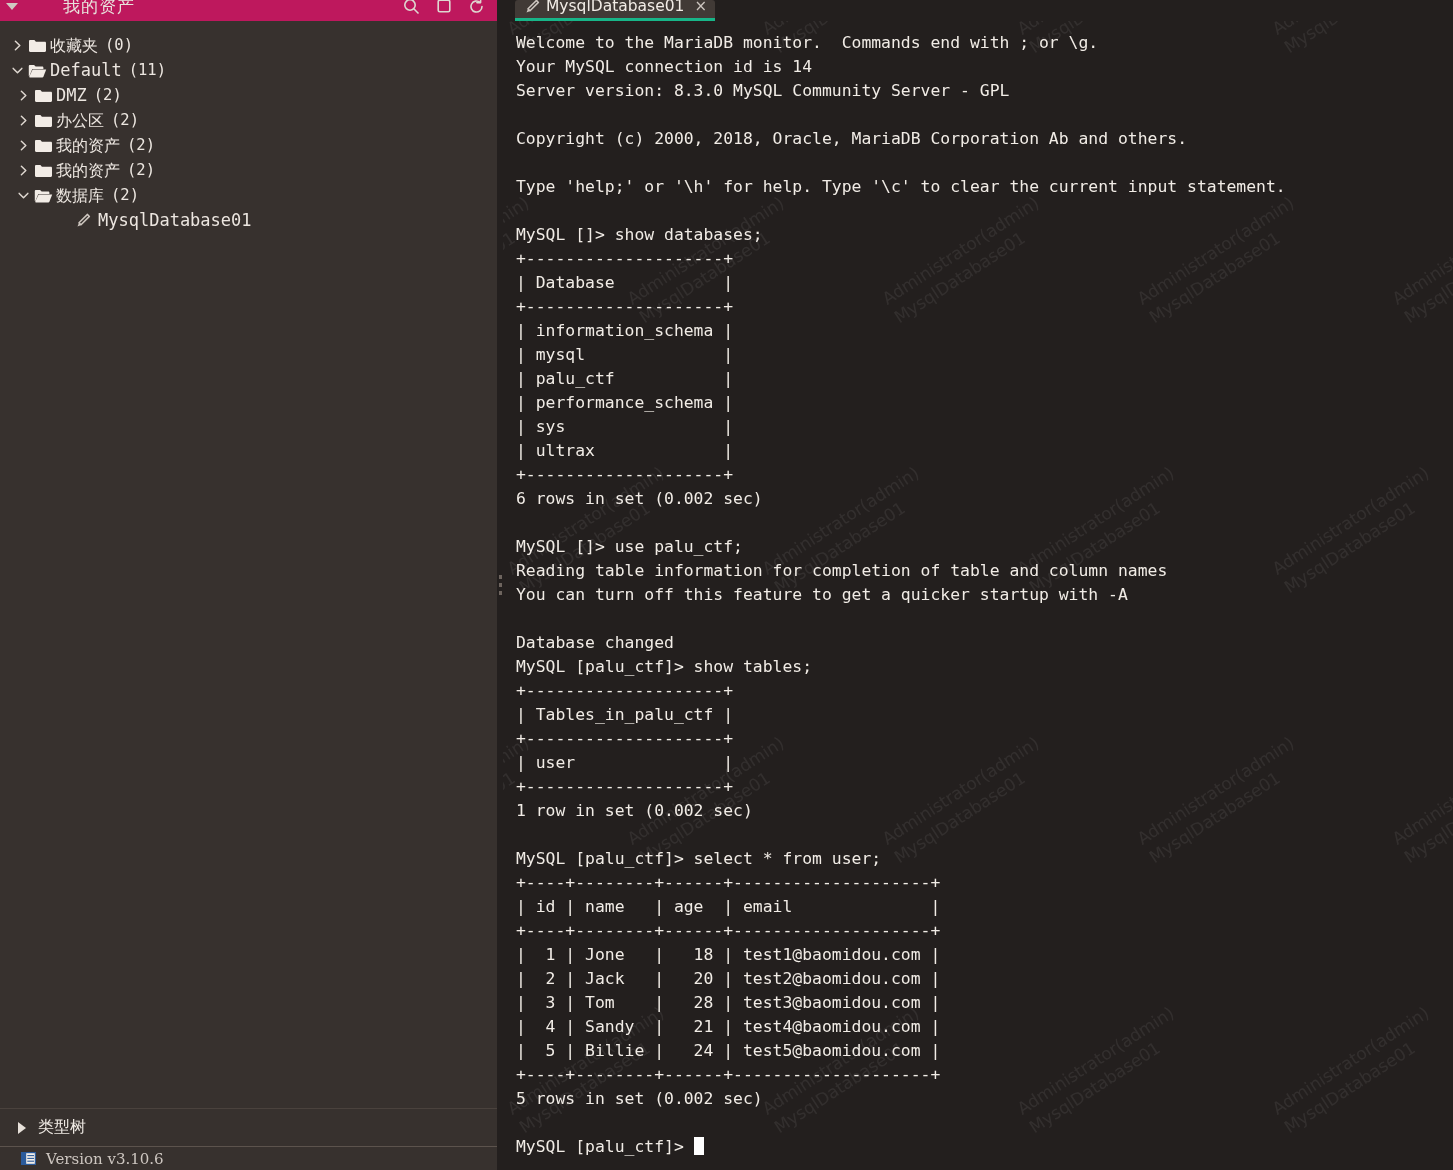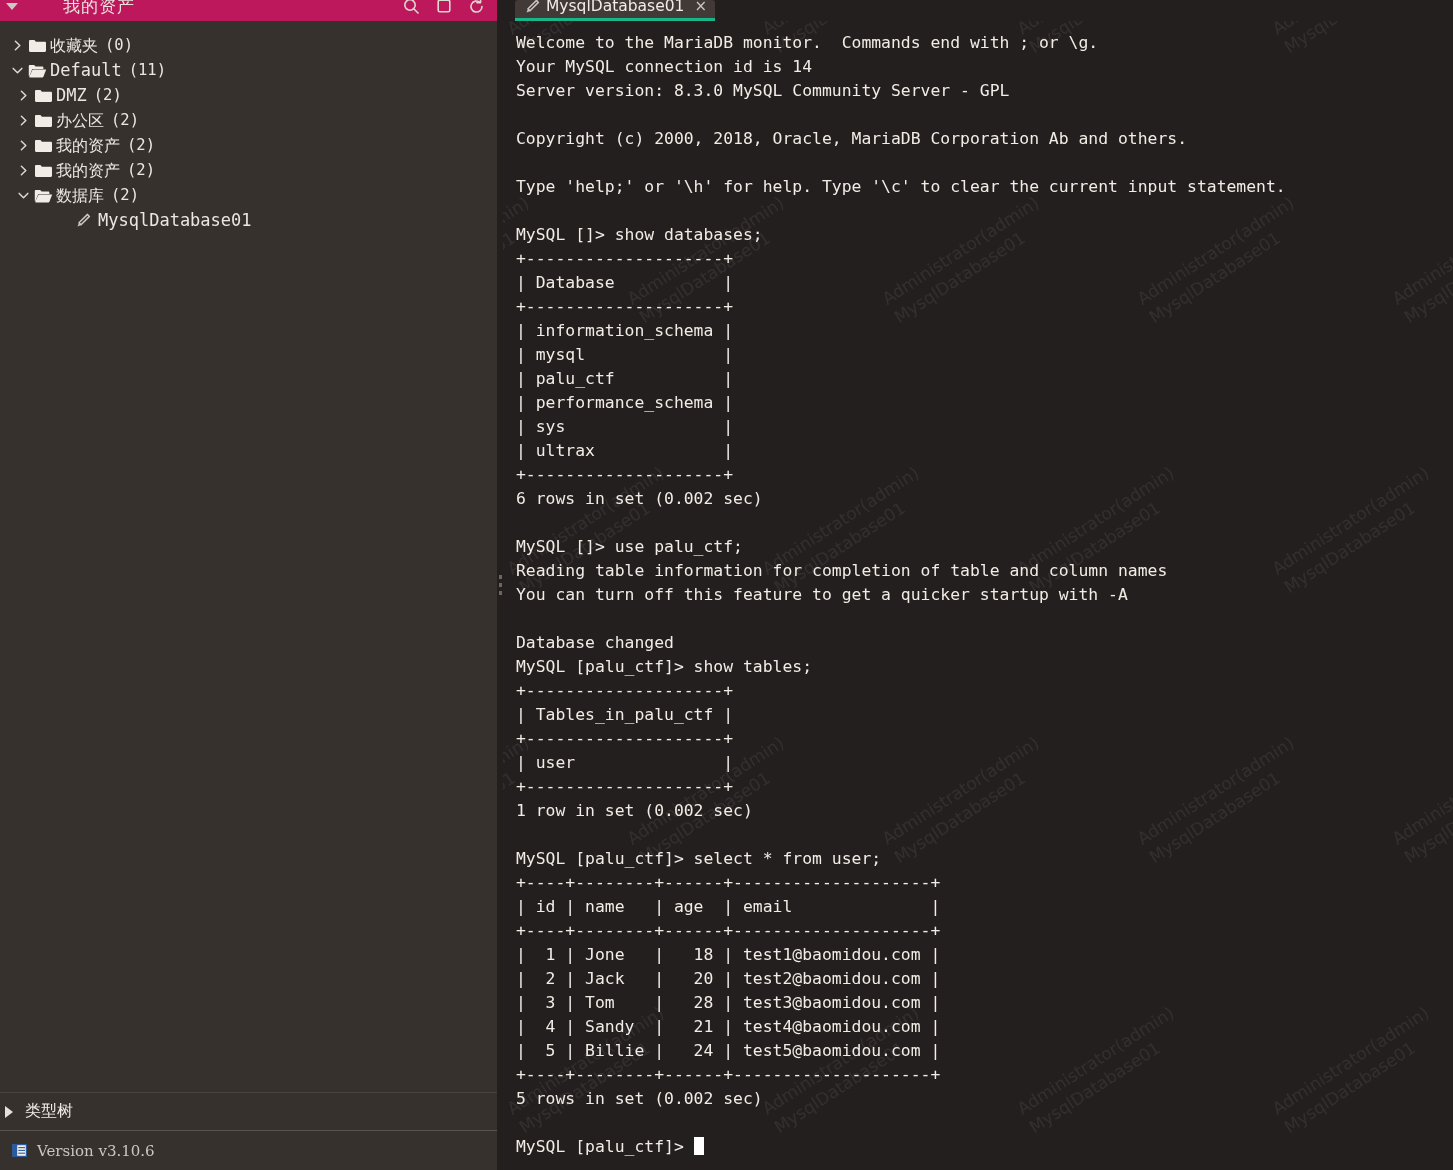--- a/index.html
+++ b/index.html
@@ -117,42 +117,42 @@
   .lvl2 { padding-left: 12px; }
   .lvl3 { padding-left: 54px; }
 
   .side-footer {
     flex: 0 0 auto;
   }
   .type-tree-row {
     height: 38px;
     display: flex;
     align-items: center;
-    padding-left: 1px;
+    padding-left: 14px;
     border-top: 1px solid #4a423d;
     box-sizing: border-box;
   }
   .type-tree-row .caret-right {
     width: 0; height: 0;
     border-top: 6px solid transparent;
     border-bottom: 6px solid transparent;
     border-left: 8px solid #e7e1da;
     margin-right: 12px;
     margin-left: 4px;
   }
   .type-tree-row .label {
     color: #f0ebe5;
     font-family: "DejaVu Sans", sans-serif;
     font-size: 16px;
   }
   .version-row {
-    height: 40px;
-    display: flex;
-    align-items: center;
-    padding-left: 12px;
+    height: 24px;
+    display: flex;
+    align-items: center;
+    padding-left: 21px;
     border-top: 1px solid #5c534d;
     box-sizing: border-box;
     overflow: hidden;
   }
   .version-row .vicon {
     margin-right: 10px;
     display: flex;
     align-items: center;
   }
   .version-row .vtext {

